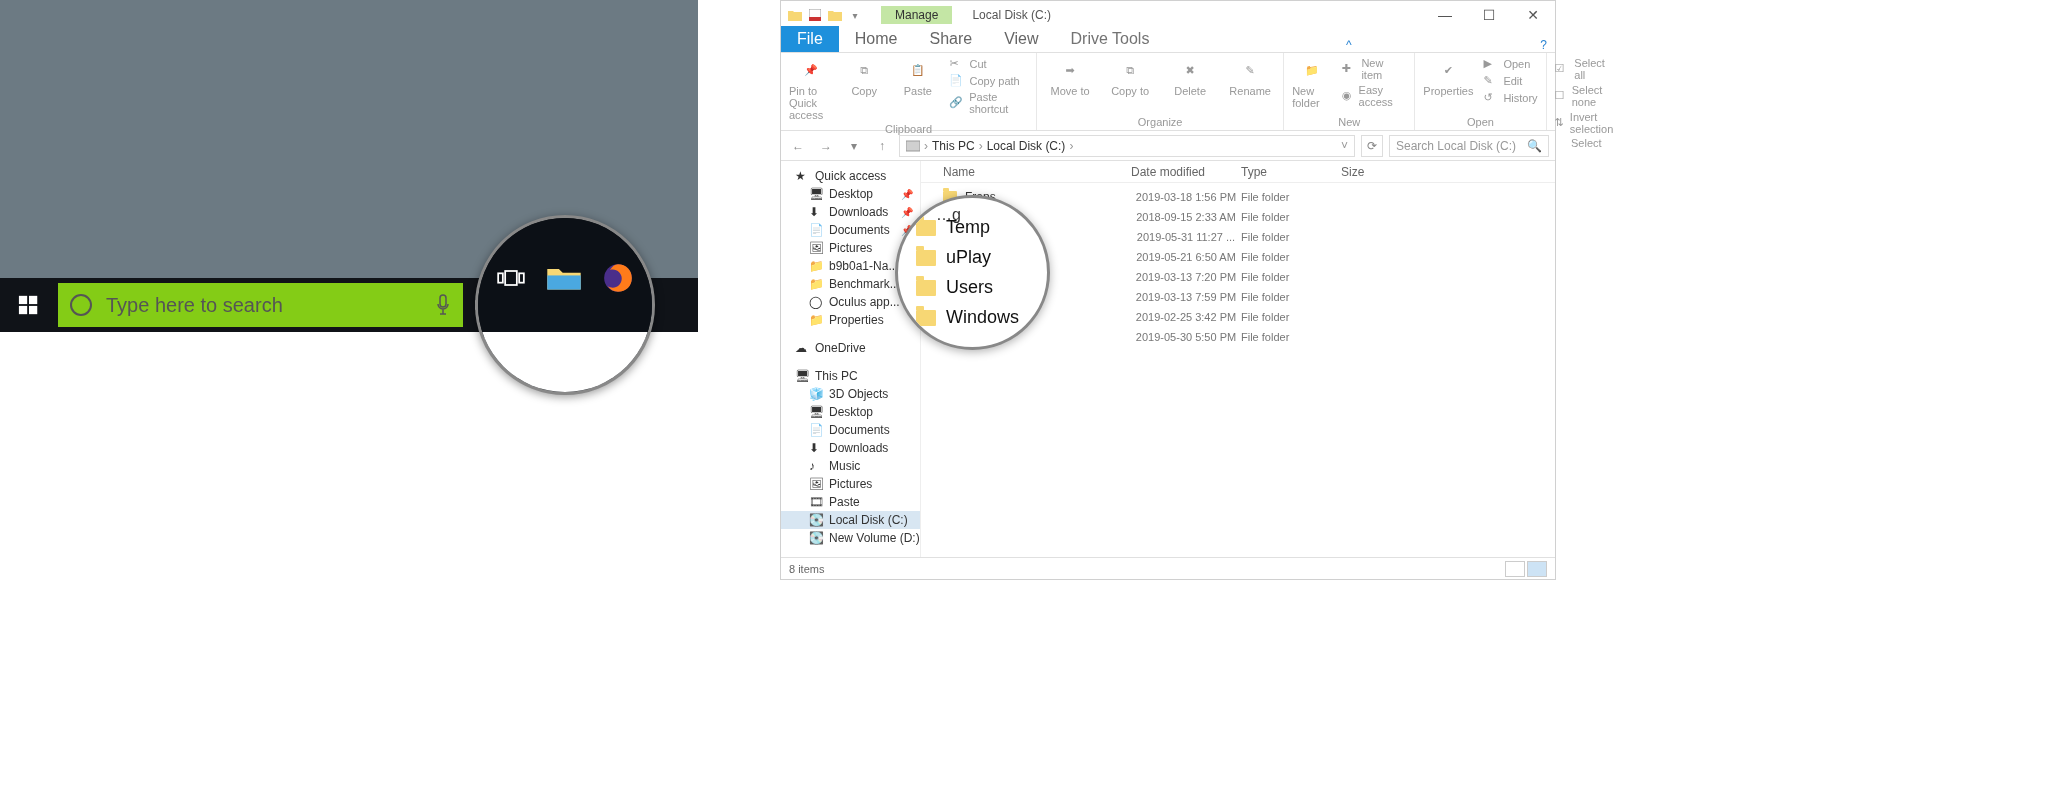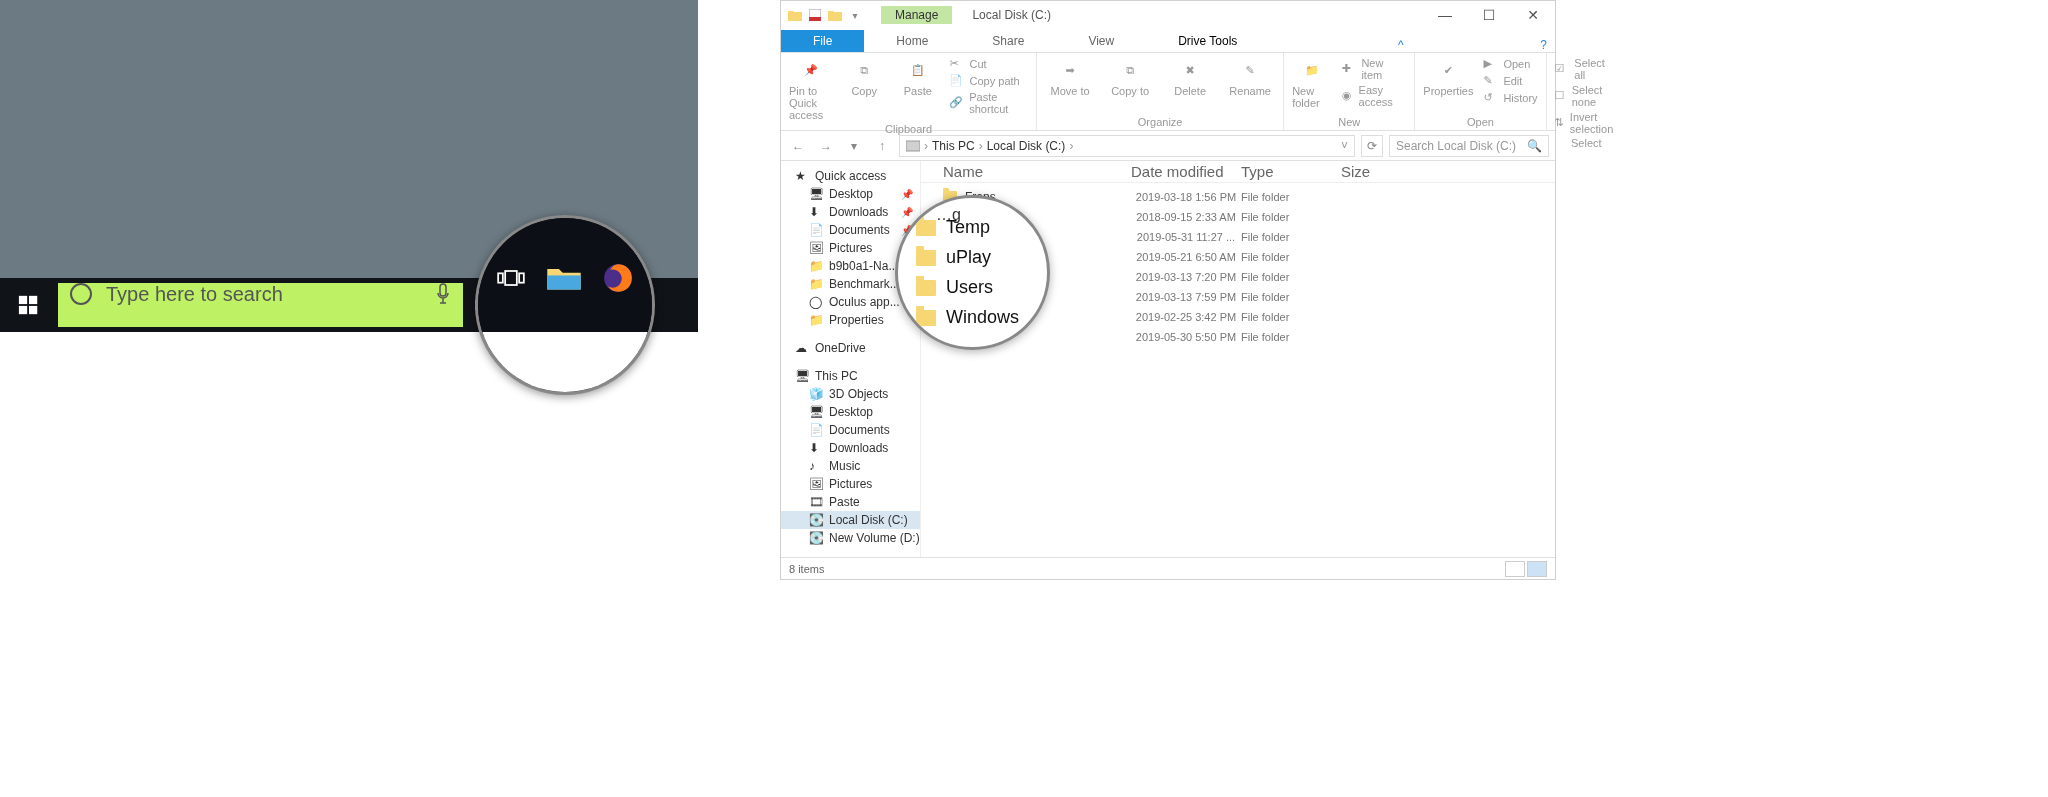--- a/index.html
+++ b/index.html
@@ -10,21 +10,21 @@
     position: absolute; left: 0; top: 0; width: 698px; height: 332px;
     background: #6c7a83;
   }
   .taskbar {
     position: absolute; left: 0; bottom: 0; width: 100%; height: 54px;
     background: #101318; display: flex; align-items: center;
   }
   .start-btn { width: 58px; height: 54px; display:flex; align-items:center; justify-content:center; }
   .win-logo { width: 22px; height: 22px; }
   .search-box {
-    flex: 0 0 405px; height: 44px; background: #bef264; display: flex; align-items: flex-start;
+    flex: 0 0 405px; height: 44px; background: #84cc16; display: flex; align-items: center;
     padding: 0 12px; gap: 14px;
   }
   .cortana-circle { width: 22px; height: 22px; border: 2px solid #555; border-radius: 50%; }
   .search-text { color: #555; font-size: 20px; flex: 1; }
   .mic-icon { width: 16px; height: 22px; }
   .task-icon { width: 48px; height: 54px; display:flex; align-items:center; justify-content:center; }
 
   
   .magnifier-left {
     position: absolute; left: 475px; top: 215px; width: 180px; height: 180px;
@@ -44,23 +44,23 @@
   .titlebar { height: 28px; display: flex; align-items: center; border-bottom: 0 solid transparent; }
   .qat { display:flex; gap:4px; padding-left:6px; align-items:center; }
   .qat .qat-btn { width:16px; height:16px; display:flex; align-items:center; justify-content:center; }
   .title-gap { flex:1; display:flex; align-items:center; gap:20px; padding-left:18px; }
   .manage-tab { background:#c4e6a5; padding:2px 14px; font-size:12px; color:#333; }
   .win-title { color:#555; font-size:12px; }
   .win-controls { display:flex; }
   .win-ctrl { width:44px; height:28px; display:flex; align-items:center; justify-content:center; color:#555; font-size:14px; }
 
   .ribbon-tabs { height:24px; display:flex; align-items:flex-end; gap:0; border-bottom:1px solid #e0e0e0; }
-  .rtab { padding:4px 32px; font-size:12px; color:#666; }
+  .rtab { padding:4px 16px; font-size:16px; color:#666; }
   .rtab.file { background:#1e90dc; color:#fff; }
-  .drive-tools { color:#000000; }
+  .drive-tools { color:#737373; }
   .help-icon { margin-left:auto; padding-right:8px; color:#2a84d2; font-size:12px; }
 
   .ribbon {
     height:78px; border-bottom:1px solid #e0e0e0; background:#fff;
     display:flex; align-items:stretch; color:#999;
   }
   .rgroup { border-right:1px solid #e8e8e8; padding:4px 8px 2px; display:flex; flex-direction:column; }
   .rgroup-body { flex:1; display:flex; gap:10px; align-items:flex-start; }
   .rgroup-label { text-align:center; font-size:11px; color:#999; padding-top:2px; }
   .bigbtn { display:flex; flex-direction:column; align-items:center; gap:2px; font-size:11px; width:50px; }
@@ -79,21 +79,21 @@
   .body { display:flex; height: calc(100% - 28px - 24px - 78px - 30px - 22px); }
   .navpane { width:140px; border-right:1px solid #eee; overflow:hidden; padding:6px 0; }
   .tree-item { display:flex; align-items:center; gap:6px; padding:2px 6px 2px 14px; font-size:12px; color:#333; white-space:nowrap; }
   .tree-item.sub { padding-left:28px; }
   .tree-item.sel { background:#d8e6f2; }
   .tree-sep { height:10px; }
   .ti-ic { width:14px; height:14px; flex:0 0 14px; }
   .pin { color:#bbb; font-size:10px; margin-left:auto; }
 
   .filelist { flex:1; position:relative; }
-  .cols { display:flex; border-bottom:1px solid #eee; font-size:15px; color:#666; height:22px; align-items:center; }
+  .cols { display:flex; border-bottom:1px solid #eee; font-size:12px; color:#666; height:22px; align-items:center; }
   .col-name { width:210px; padding-left:22px; }
   .col-date { width:110px; }
   .col-type { width:100px; }
   .col-size { width:60px; }
   .rows { padding-top:4px; }
   .frow { display:flex; align-items:center; height:20px; font-size:12px; color:#333; }
   .fname { width:210px; display:flex; align-items:center; gap:8px; padding-left:22px; }
   .fic { width:14px; height:12px; background:#f7d774; border-radius:1px; position:relative; }
   .fic::before { content:""; position:absolute; left:0; top:-3px; width:6px; height:3px; background:#f7d774; border-radius:1px 1px 0 0; }
   .fdate { width:110px; color:#777; font-size:11px;text-align:center; }

